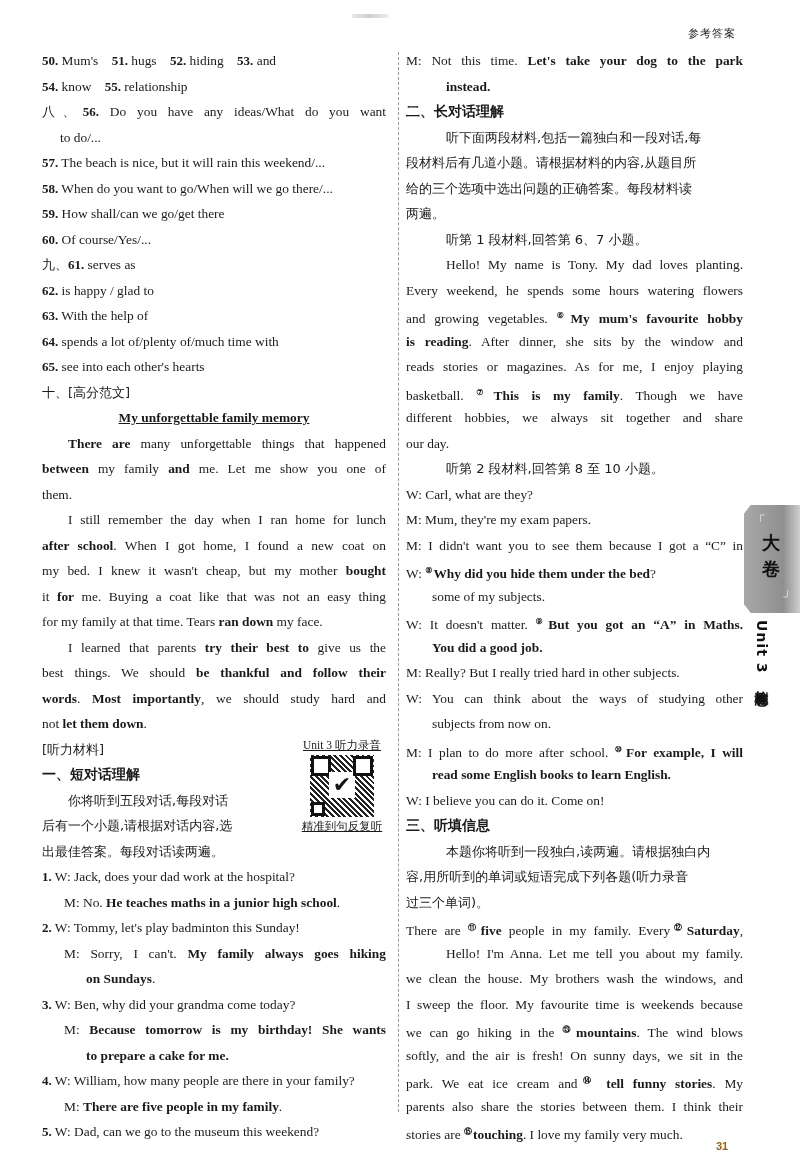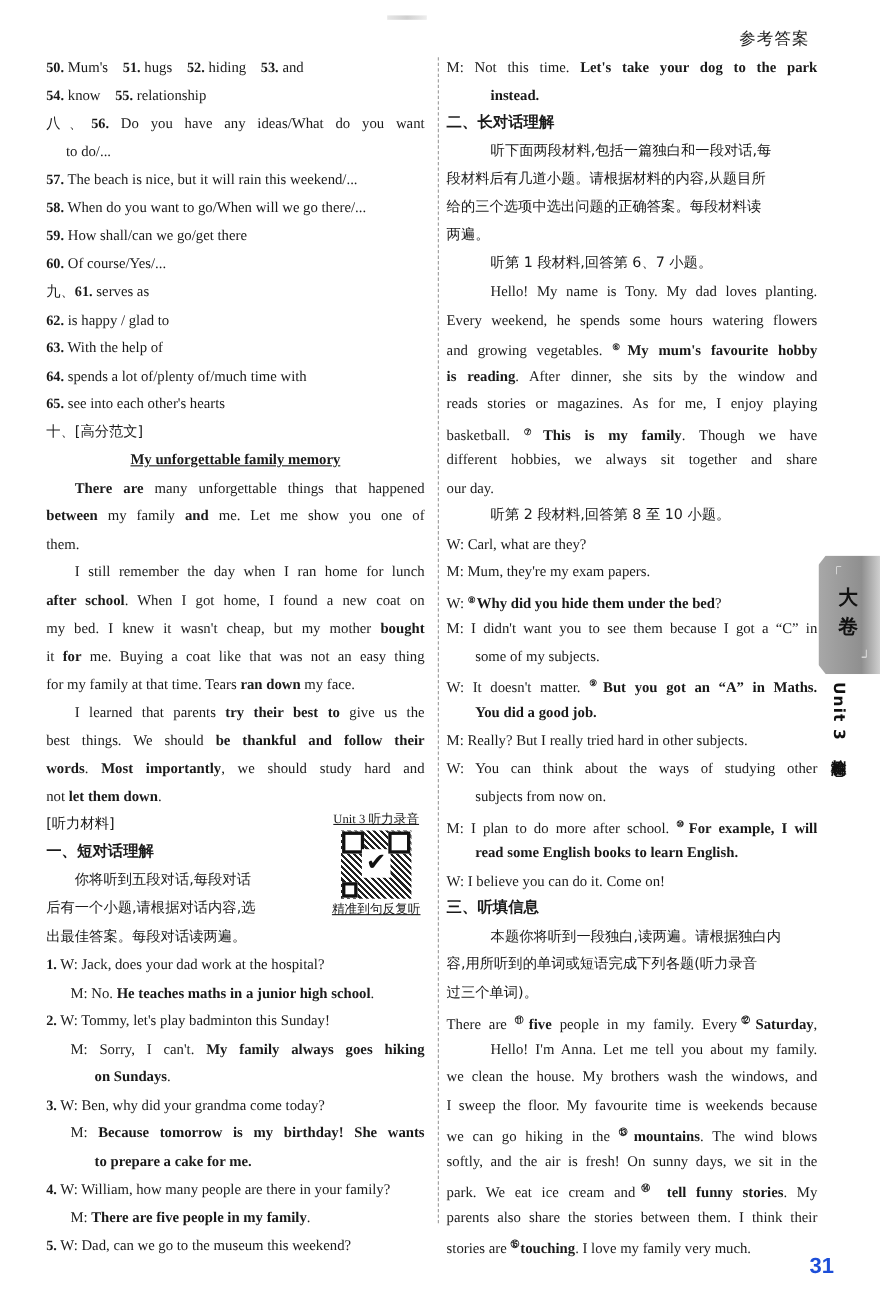--- a/index.html
+++ b/index.html
@@ -1,19 +1,19 @@
 <!DOCTYPE html>
 <html><head>
 <meta charset="utf-8">
 <style>
   * { box-sizing: border-box; margin: 0; padding: 0; }
   html, body { width: 800px; height: 1173px; background: #ffffff; overflow: hidden; }
   body { position: relative; font-family: "Liberation Serif", "DejaVu Serif", serif; color: #1a1a1a; font-size: 13.4px; }
   .page { position: absolute; inset: 0; }
-  .header-title { position: absolute; top: 26px; right: 64px; font-size: 15px; font-family: "DejaVu Sans", sans-serif; color: #222; letter-spacing: 1px; }
+  .header-title { position: absolute; top: 26px; right: 64px; font-size: 11px; font-family: "DejaVu Sans", sans-serif; color: #222; letter-spacing: 1px; }
   .scan-mark { position: absolute; top: 14px; left: 352px; width: 36px; height: 4px; background: linear-gradient(90deg, #ddd, #bbb, #e6e6e6); opacity: .7; }
   .divider { position: absolute; top: 52px; left: 398px; width: 0; height: 1060px; border-left: 1px dashed #9a9a9a; }
   .col { position: absolute; top: 48px; }
   .col-left { left: 42px; width: 344px; }
   .col-right { left: 406px; width: 337px; top: 48px; }
   .line { height: 25.5px; line-height: 25.5px; white-space: nowrap; overflow: visible; }
   .justify { text-align: justify; text-align-last: justify; white-space: normal; }
   .num { font-family: Liberation Serif, serif; font-weight: bold; font-size: 13px; }
   .b { font-weight: bold; }
   .cn { font-family: "DejaVu Sans", sans-serif; font-size: 13px; }
@@ -35,21 +35,21 @@
   .qr::before, .qr::after { content: ""; position: absolute; width: 14px; height: 14px; border: 3px solid #111; background: #fff; }
   .qr::before { top: 1px; left: 1px; }
   .qr::after { top: 1px; right: 1px; }
   .qr .corner3 { position: absolute; bottom: 1px; left: 1px; width: 14px; height: 14px; border: 3px solid #111; background: #fff; }
   .qr .check { position: absolute; left: 19px; top: 17px; width: 26px; height: 26px; background: #fff; font-size: 22px; line-height: 26px; color: #111; font-family: "DejaVu Sans", sans-serif; font-weight: bold; }
   .tab { position: absolute; left: 744px; top: 505px; width: 56px; height: 108px; background: linear-gradient(90deg, #a8a8a8, #8f8f8f 70%, #cfcfcf); clip-path: polygon(12% 0, 100% 0, 100% 100%, 12% 100%, 0 92%, 0 8%); }
   .tab-bracket-tl { position: absolute; left: 8px; top: 8px; color: #fff; font-size: 14px; font-family: "DejaVu Sans", sans-serif; }
   .tab-bracket-br { position: absolute; left: 38px; top: 78px; color: #fff; font-size: 14px; font-family: "DejaVu Sans", sans-serif; }
   .tab-char { position: absolute; left: 16px; width: 22px; text-align: center; color: #111; font-size: 18px; font-family: "DejaVu Sans", sans-serif; font-weight: bold; }
   .vert-unit { position: absolute; left: 753px; top: 620px; writing-mode: vertical-rl; font-family: "DejaVu Sans", sans-serif; font-weight: bold; font-size: 14px; color: #111; letter-spacing: 1px; }
-  .page-num { position: absolute; left: 736px; top: 1140px; font-family: "Liberation Sans", sans-serif; font-weight: bold; font-size: 20px; color: #1d4ed8; }
+  .page-num { position: absolute; left: 716px; top: 1140px; font-family: "Liberation Sans", sans-serif; font-weight: bold; font-size: 11px; color: #a16207; }
 </style>
 </head>
 <body>
 
 <div class="page">
   <div class="scan-mark"></div>
   <div class="header-title">参考答案</div>
   <div class="divider"></div>
 
   <div class="col col-left">
@@ -137,22 +137,22 @@
         <div class="line justify"><span class="b">is reading</span><span>. After dinner, she sits by the window and</span></div>
         <div class="line justify"><span>reads stories or magazines. As for me, I enjoy playing</span></div>
         <div class="line justify"><span>basketball. </span><span class="sup">⑦</span><span class="b">This is my family</span><span>. Though we have</span></div>
         <div class="line justify"><span>different hobbies, we always sit together and share</span></div>
         <div class="line"><span>our day.</span></div>
       </div>
     <div class="line cn ind3">听第 2 段材料,回答第 8 至 10 小题。</div>
     <div id="m2-body">
         <div class="line"><span>W: </span><span>Carl, what are they?</span></div>
         <div class="line"><span>M: </span><span>Mum, they're my exam papers.</span></div>
+        <div class="line justify"><span>M: </span><span>I didn't want you to see them because I got a “C” in</span></div>
         <div class="line"><span>W: </span><span class="sup">⑧</span><span class="b">Why did you hide them under the bed</span><span>?</span></div>
-        <div class="line justify"><span>M: </span><span>I didn't want you to see them because I got a “C” in</span></div>
         <div class="line" style="padding-left: 26px;"><span>some of my subjects.</span></div>
         <div class="line justify"><span>W: </span><span>It doesn't matter. </span><span class="sup">⑨</span><span class="b">But you got an “A” in Maths.</span></div>
         <div class="line" style="padding-left: 26px;"><span class="b">You did a good job.</span></div>
         <div class="line"><span>M: </span><span>Really? But I really tried hard in other subjects.</span></div>
         <div class="line justify"><span>W: </span><span>You can think about the ways of studying other</span></div>
         <div class="line" style="padding-left: 26px;"><span>subjects from now on.</span></div>
         <div class="line justify"><span>M: </span><span>I plan to do more after school. </span><span class="sup">⑩</span><span class="b">For example, I will</span></div>
         <div class="line" style="padding-left: 26px;"><span class="b">read some English books to learn English.</span></div>
         <div class="line"><span>W: </span><span>I believe you can do it. Come on!</span></div>
       </div>

